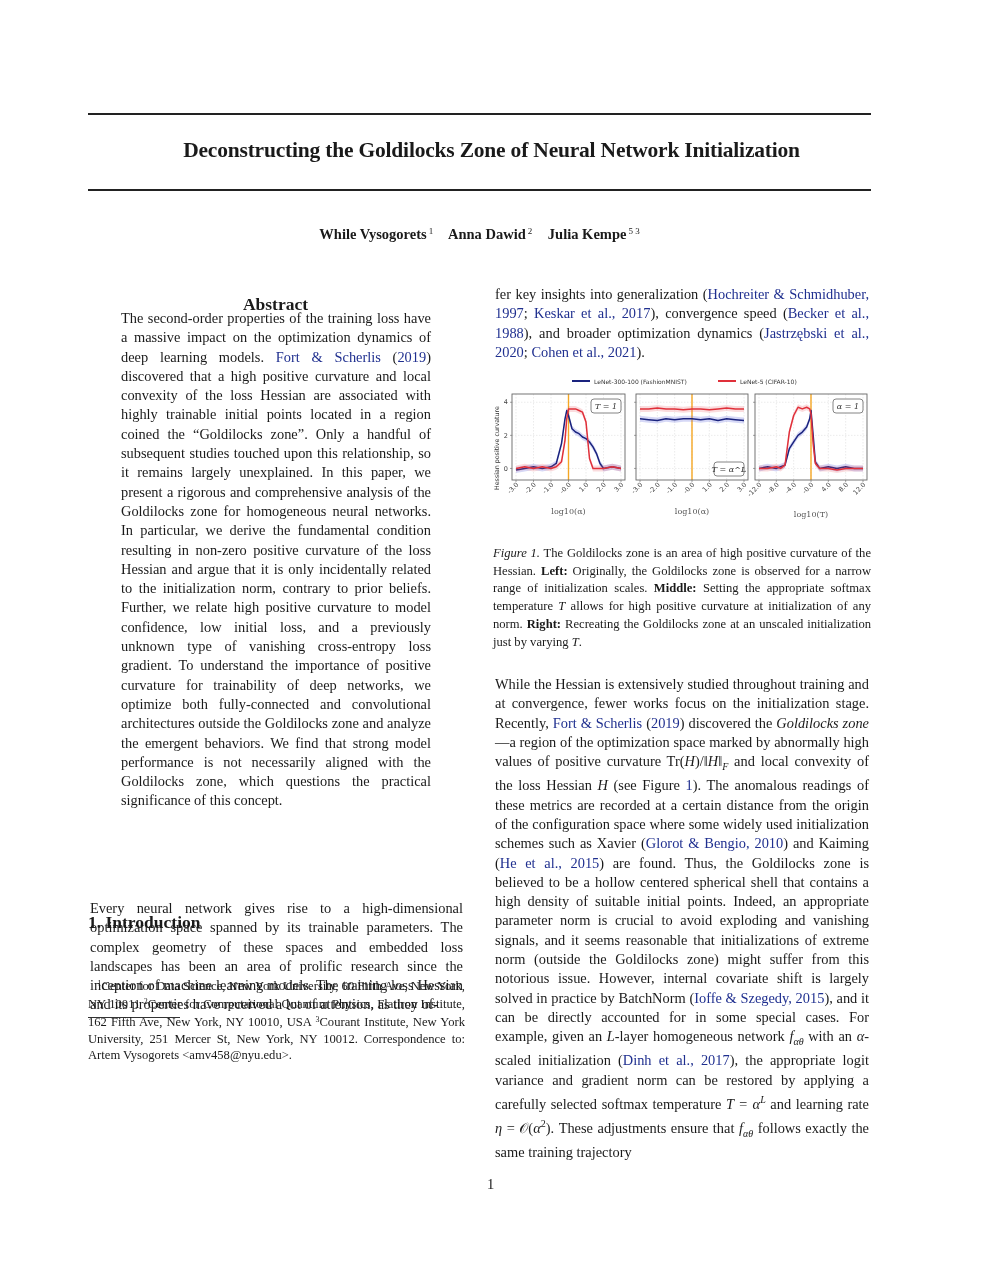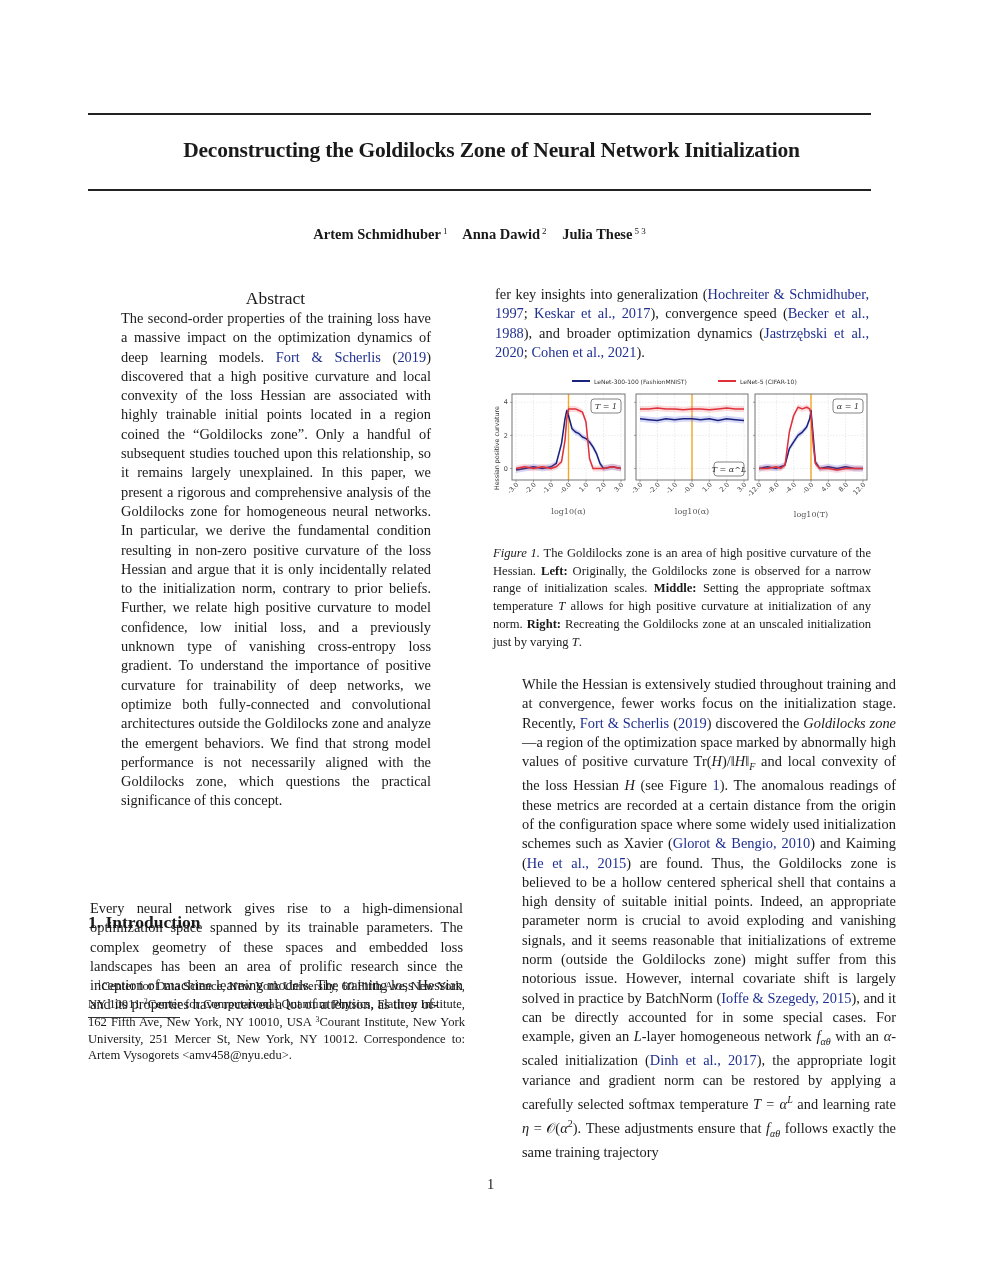--- a/index.html
+++ b/index.html
@@ -11,52 +11,52 @@
   .title { position: absolute; top: 138px; left: 100px; width: 783px; text-align: center;
            font-weight: bold; font-size: 21.5px; letter-spacing: -0.2px; }
   .authors { position: absolute; top: 226px; left: 88px; width: 783px; text-align: center;
              font-weight: bold; font-size: 14.5px; }
   .authors sup { font-weight: normal; font-size: 9px; vertical-align: 5px; margin-left: 2px; }
   .authors .gap { display: inline-block; width: 12px; }
 
   .col { position: absolute; font-size: 14.4px; line-height: 19.3px; text-align: justify; }
   .col p { margin: 2px; }
   .cite { color: #1f2f8f; }
-  .abs-head { position: absolute; top: 288px; left: 118px; width: 315px; text-align: center;
-              font-weight: normal; font-size: 17.5px; }
+  .abs-head { position: absolute; top: 294px; left: 118px; width: 315px; text-align: center;
+              font-weight: bold; font-size: 17.5px; }
   #abstract { top: 307px; left: 119px; width: 314px; }
   .sec-head { position: absolute; top: 912px; left: 88px; font-weight: bold; font-size: 17.5px; }
   #intro-left { top: 897px; left: 88px; width: 377px; }
   .fn-rule { position: absolute; top: 1017px; left: 88px; width: 92px; height: 1px; background: #333; }
   #footnote { position: absolute; top: 976px; left: 88px; width: 377px; font-size: 12.6px;
               line-height: 16.2px; text-align: justify; }
   #footnote sup { font-size: 8px; vertical-align: 4px; }
   #intro-right-top { top: 283px; left: 493px; width: 378px; }
-  #intro-right-body { top: 673px; left: 520px; width: 378px; }
+  #intro-right-body { top: 673px; left: 493px; width: 378px; }
   #caption { position: absolute; top: 545px; left: 493px; width: 378px; font-size: 12.6px;
              line-height: 17.7px; text-align: justify; font-family: Liberation Serif, serif; }
   .it { font-style: italic; }
   .b { font-weight: bold; }
   .math { font-style: italic; }
   .page-num { position: absolute; top: 1176px; left: 0; width: 981px; text-align: center; font-size: 14.5px; }
 
   #figure { position: absolute; top: 372px; left: 490px; width: 390px; height: 152px; }
   #figure svg { display: block; }
 </style>
 </head>
 <body>
 
 <div class="rule" id="rule-top"></div>
 <div class="title">Deconstructing the Goldilocks Zone of Neural Network Initialization</div>
 <div class="rule" id="rule-bottom"></div>
 
 <div class="authors">
-  <span>Artem Schmidhuber</span><sup>1</sup><span class="gap"></span>
+  <span>While Vysogorets</span><sup>1</sup><span class="gap"></span>
   <span>Anna Dawid</span><sup>2</sup><span class="gap"></span>
-  <span>Julia These</span><sup>5 3</sup>
+  <span>Julia Kempe</span><sup>5 3</sup>
 </div>
 
 <div class="abs-head">Abstract</div>
 <div class="col" id="abstract">
   <p><span>The second-order properties of the training loss have a massive impact on the optimization dynamics of deep learning models. </span><span class="cite">Fort &amp; Scherlis</span><span> (</span><span class="cite">2019</span><span>) discovered that a high positive curvature and local convexity of the loss Hessian are associated with highly trainable initial points located in a region coined the “Goldilocks zone”. Only a handful of subsequent studies touched upon this relationship, so it remains largely unexplained. In this paper, we present a rigorous and comprehensive analysis of the Goldilocks zone for homogeneous neural networks. In particular, we derive the fundamental condition resulting in non-zero positive curvature of the loss Hessian and argue that it is only incidentally related to the initialization norm, contrary to prior beliefs. Further, we relate high positive curvature to model confidence, low initial loss, and a previously unknown type of vanishing cross-entropy loss gradient. To understand the importance of positive curvature for trainability of deep networks, we optimize both fully-connected and convolutional architectures outside the Goldilocks zone and analyze the emergent behaviors. We find that strong model performance is not necessarily aligned with the Goldilocks zone, which questions the practical significance of this concept.</span></p>
 </div>
 
 <div class="sec-head">1. Introduction</div>
 <div class="col" id="intro-left">
   <p>Every neural network gives rise to a high-dimensional optimization space spanned by its trainable parameters. The complex geometry of these spaces and embedded loss landscapes has been an area of prolific research since the inception of machine learning models. The training loss Hessian and its properties have received a lot of attention, as they of-</p>

